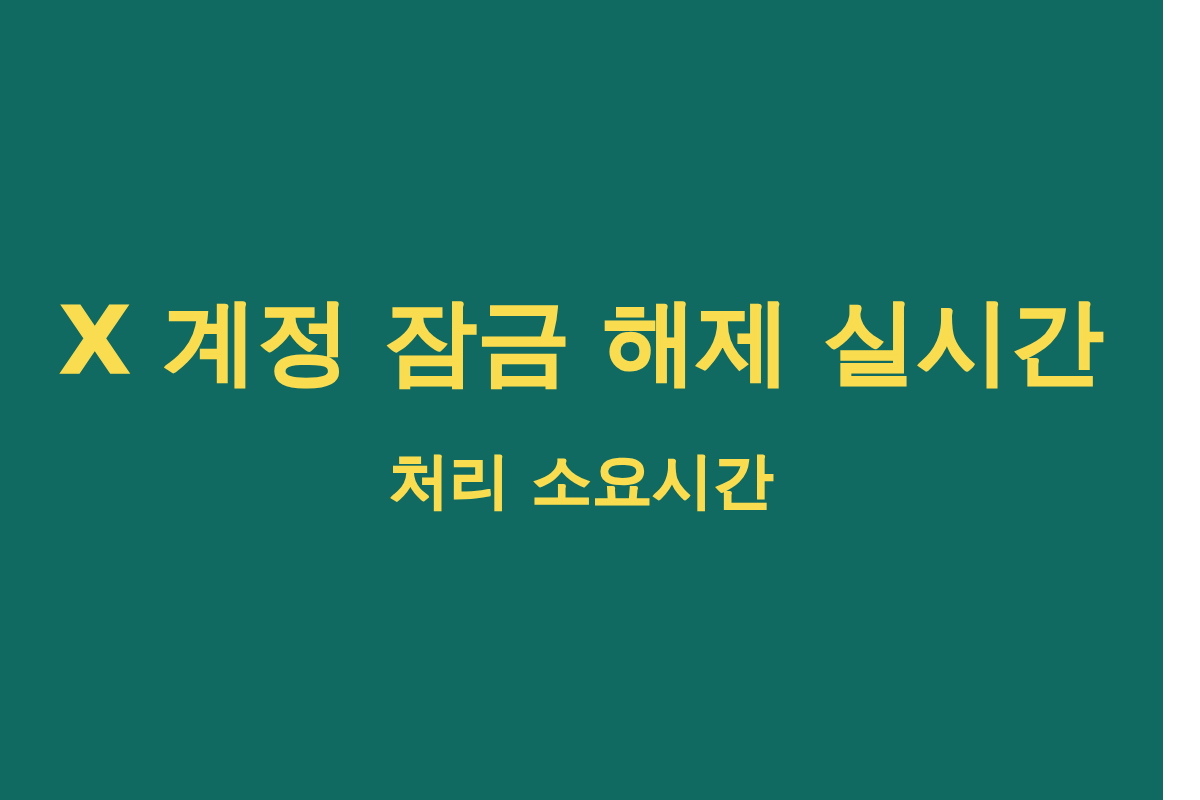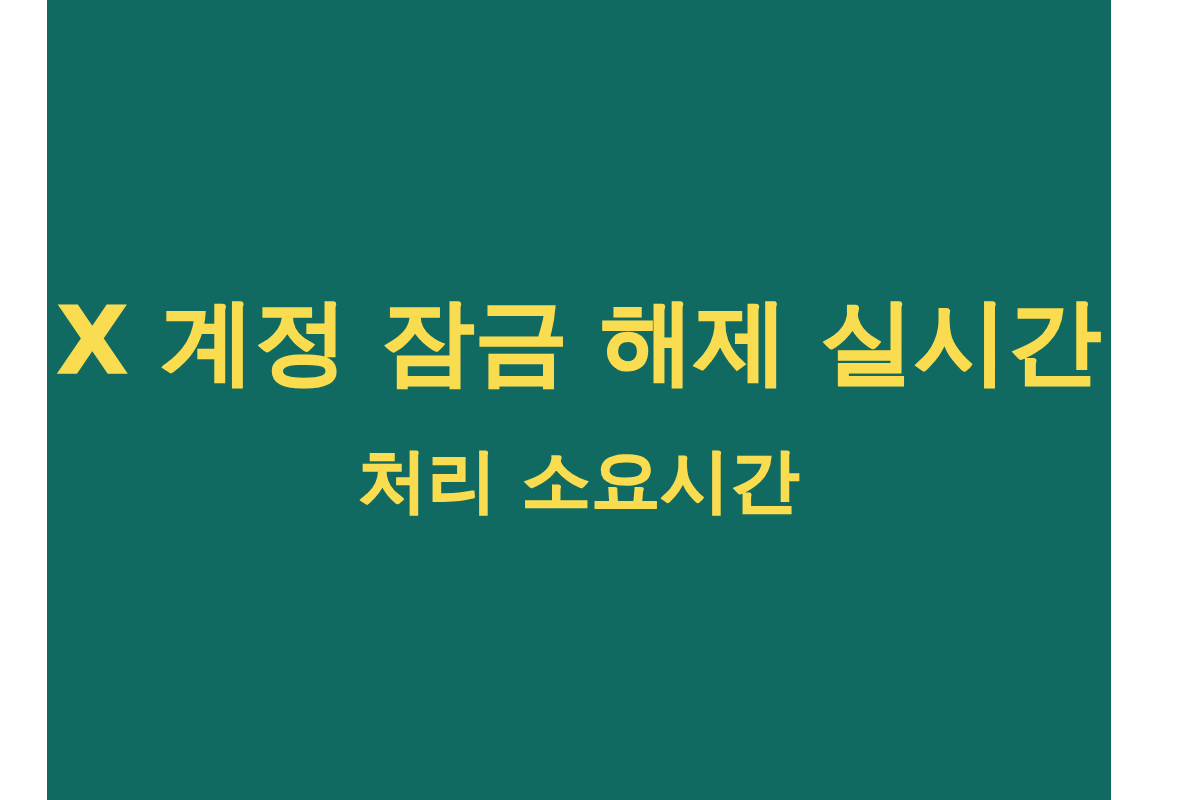--- a/index.html
+++ b/index.html
@@ -9,29 +9,28 @@
   }
   body {
     width: 1200px;
     height: 800px;
     overflow: hidden;
     font-family: "Liberation Sans", sans-serif;
   }
 
   #banner {
     position: relative;
-    width: 1064px;
+    width: 1163px;
     height: 800px;
     box-sizing: border-box;
     display: flex;
     flex-direction: column;
     align-items: center;
     justify-content: center;
     background: #106a62;
-    margin-left: 47px;
   }
 
   #headline {
     width: 1140px;
     margin: 0;
     padding: 0;
     text-align: center;
     color: #f9dc4f;
     font-family: "DejaVu Sans", "Liberation Sans", sans-serif;
     font-weight: 700;
@@ -46,21 +45,21 @@
   #headline .line {
     display: block;
     white-space: nowrap;
   }
 
   #headline .line-1 {
     font-size: 93px;
   }
 
   #headline .line-2 {
-    font-size: 69px;
+    font-size: 60px;
   }
 
   
   #text-block {
     position: absolute;
     left: 0;
     right: 0;
     top: 268px;
     height: 286px;
     display: flex;

